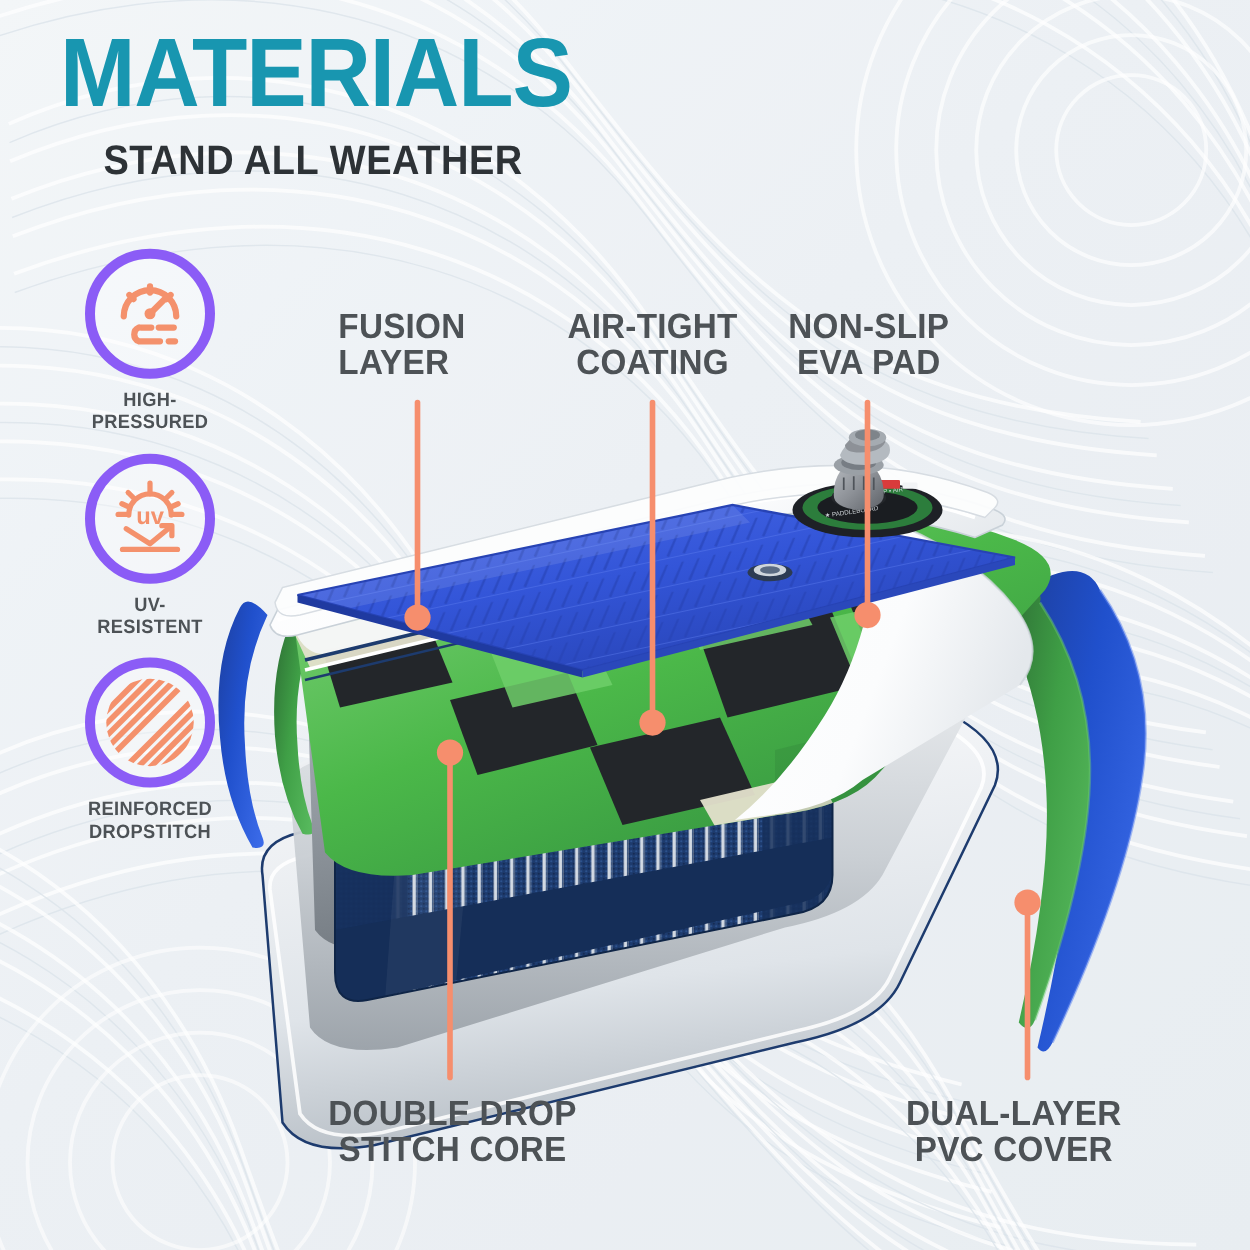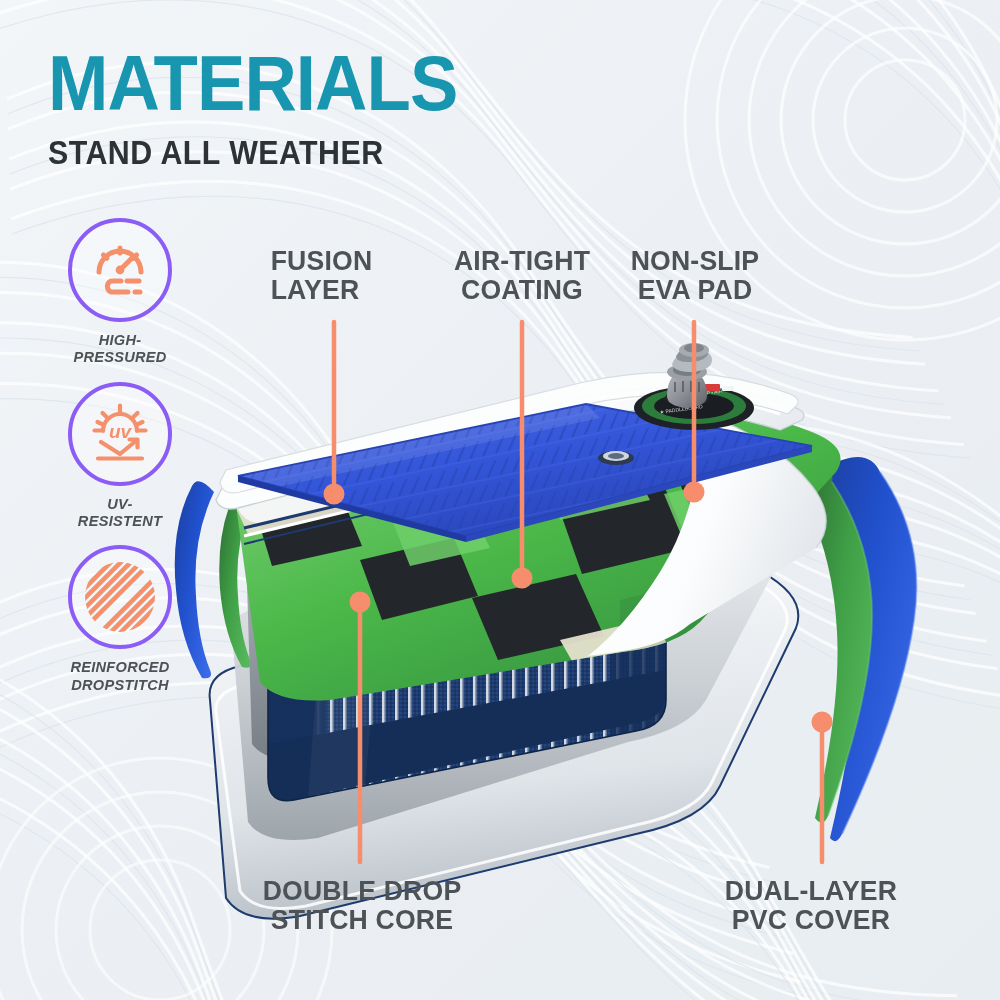--- a/index.html
+++ b/index.html
@@ -13,43 +13,43 @@
 
   
   #bg-pattern{
     position:absolute; inset:0;
     background:#eef2f6;
     z-index:0;
   }
   #bg-pattern svg{ width:100%; height:100%; display:block; }
 
   
-  #header{ position:absolute; left:48px; top:48px; z-index:40; }
+  #header{ position:absolute; left:48px; top:23px; z-index:40;text-align:center; }
   #title{
     font-size:78px; line-height:0.92; font-weight:bold;
     color:#1896b0; letter-spacing:-1px;
     font-family:"Liberation Sans Narrow","Liberation Sans",sans-serif;
     transform:scaleX(0.93); transform-origin:left center;
   }
   #subtitle{
     margin-top:14px;
     font-size:33px; font-weight:bold; color:#2d3236;
     letter-spacing:0.5px;
     font-family:"Liberation Sans Narrow","Liberation Sans",sans-serif;
     transform:scaleX(0.92); transform-origin:left center;
   }
 
   
   #feature-rail{
-    position:absolute; left:44px; top:218px; width:152px; z-index:40;font-style:italic;
+    position:absolute; left:44px; top:199px; width:152px; z-index:40;
   }
   .feature-item{ width:152px; margin-bottom:16px; text-align:center; }
   .feature-icon{
     width:104px; height:104px; margin:0 auto;
-    border:4px solid #8b5cf6; border-radius:50%;
+    border:8px solid #8b5cf6; border-radius:50%;
     display:flex; align-items:center; justify-content:center;
     background:rgba(255,255,255,0.35);
   }
   .feature-icon svg{ display:block; }
   .feature-label{
     margin-top:9px;
     font-size:15.5px; font-weight:bold; color:#4d5256;
     line-height:1.12; letter-spacing:0.3px;
     font-family:"Liberation Sans Narrow","Liberation Sans",sans-serif;
     white-space:pre-line;

